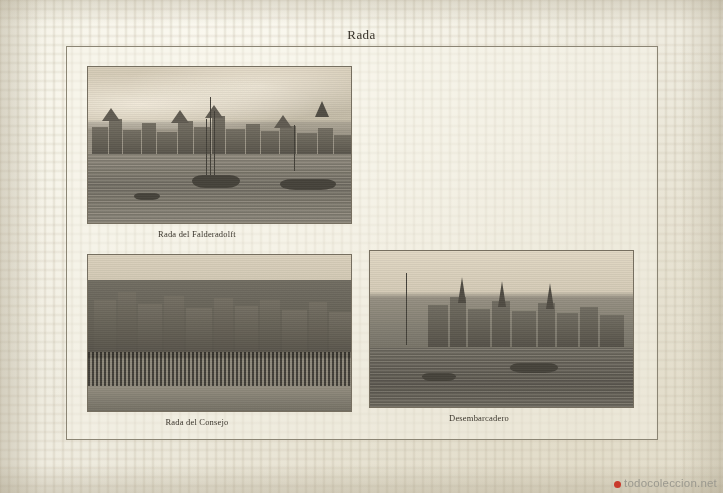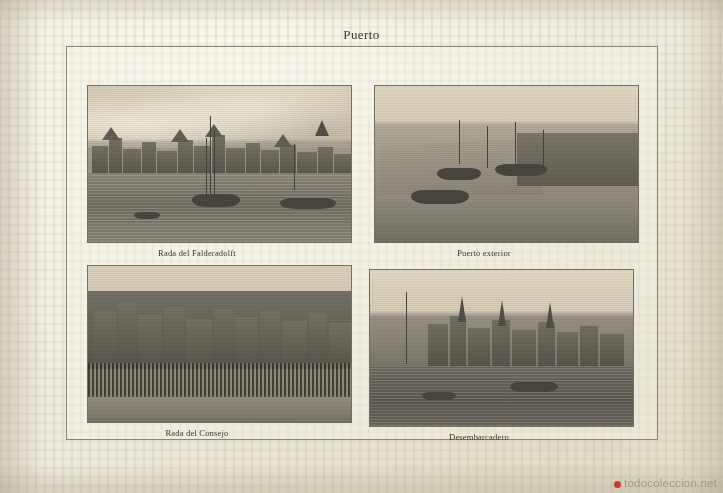--- a/index.html
+++ b/index.html
@@ -68,25 +68,24 @@
     position: absolute;
     left: 87px;
     top: 66px;
     width: 552px;
     height: 350px;
   }
 
   .cell {
     position: absolute;
     width: 220px;
-    margin-top: 19px;
   }
   .cell.c0 { left: 0px;   top: 0px; }
   .cell.c1 { left: 287px; top: 0px; }
-  .cell.c2 { left: 0px;   top: 180px; }
+  .cell.c2 { left: 0px;   top: 188px; }
   .cell.c3 { left: 282px; top: 184px; }
 
   .photo {
     position: relative;
     width: 265px;
     height: 158px;
     overflow: hidden;
     border: 1px solid #6f6a5d;
     box-sizing: border-box;
     background: #8e8c84;
@@ -248,21 +247,21 @@
     background: #c9392b;
     margin-right: 3px;
     vertical-align: -1px;
   }
 </style>
 </head>
 <body>
 
 <div id="page">
 
-  <div id="plate-title">Puerto</div>
+  <div id="plate-title">Rada</div>
 
   <div id="frame"></div>
 
   <div id="grid">
 
     <div class="cell c0">
       <div class="photo ph1">
         <div class="sky-clouds"></div>
         <div class="town">
           <div class="bldg" style="left:4px;  width:16px; height:30px;"></div>
@@ -291,35 +290,20 @@
         <div class="mast" style="left:126px; top:44px;  height:68px;"></div>
         <div class="mast" style="left:118px; top:52px;  height:60px;"></div>
         <div class="mast" style="left:206px; top:58px;  height:46px;"></div>
         <div class="boathull" style="left:104px; top:108px; width:48px; height:13px;"></div>
         <div class="boathull" style="left:192px; top:112px; width:56px; height:11px;"></div>
         <div class="boathull" style="left:46px;  top:126px; width:26px; height:7px;"></div>
       </div>
       <div class="caption">Rada del Falderadolft</div>
     </div>
 
-    <div class="cell c1">
-      <div class="photo ph2">
-        <div class="harbor-water"></div>
-        <div class="rowhouses"></div>
-        <div class="quay"></div>
-        <div class="mast" style="left:84px;  top:34px; height:44px;"></div>
-        <div class="mast" style="left:112px; top:40px; height:42px;"></div>
-        <div class="mast" style="left:140px; top:36px; height:48px;"></div>
-        <div class="mast" style="left:168px; top:44px; height:38px;"></div>
-        <div class="boathull" style="left:62px;  top:82px;  width:44px; height:12px;"></div>
-        <div class="boathull" style="left:120px; top:78px;  width:52px; height:12px;"></div>
-        <div class="boathull" style="left:36px;  top:104px; width:58px; height:14px;"></div>
-      </div>
-      <div class="caption">Puerto exterior</div>
-    </div>
 
     <div class="cell c2">
       <div class="photo ph3">
         <div class="facade">
           <div class="bldg" style="left:6px;   width:22px; height:58px;"></div>
           <div class="bldg" style="left:30px;  width:18px; height:66px;"></div>
           <div class="bldg" style="left:50px;  width:24px; height:54px;"></div>
           <div class="bldg" style="left:76px;  width:20px; height:62px;"></div>
           <div class="bldg" style="left:98px;  width:26px; height:50px;"></div>
           <div class="bldg" style="left:126px; width:19px; height:60px;"></div>

